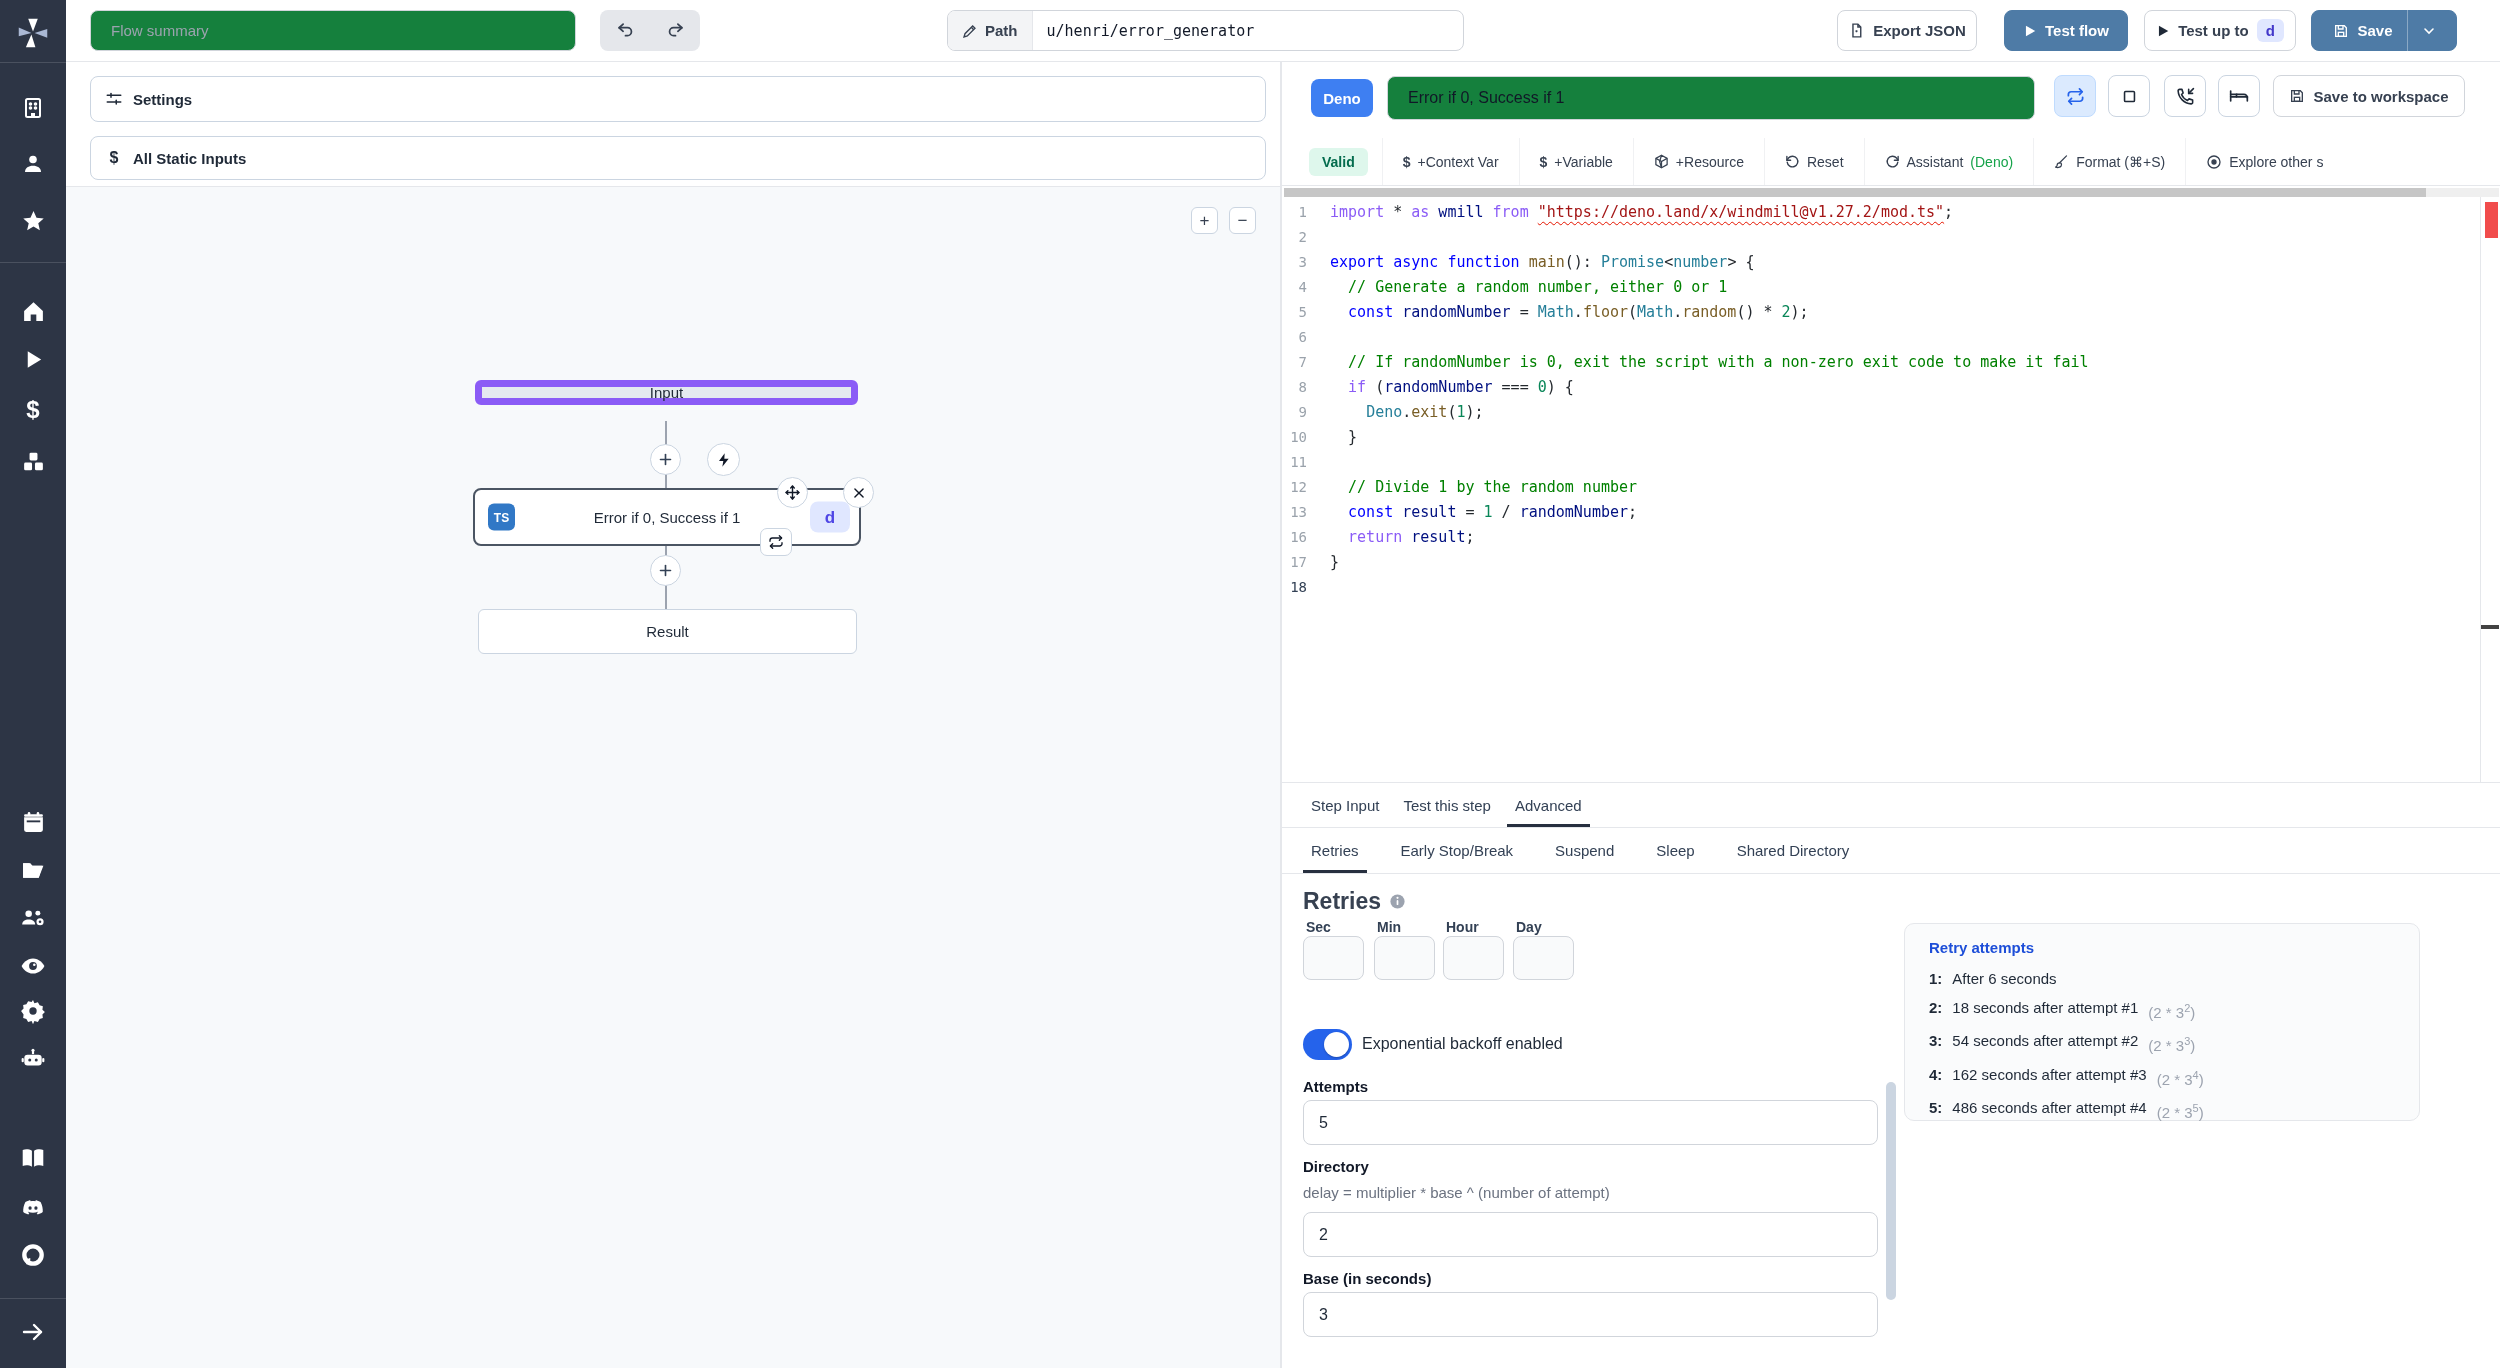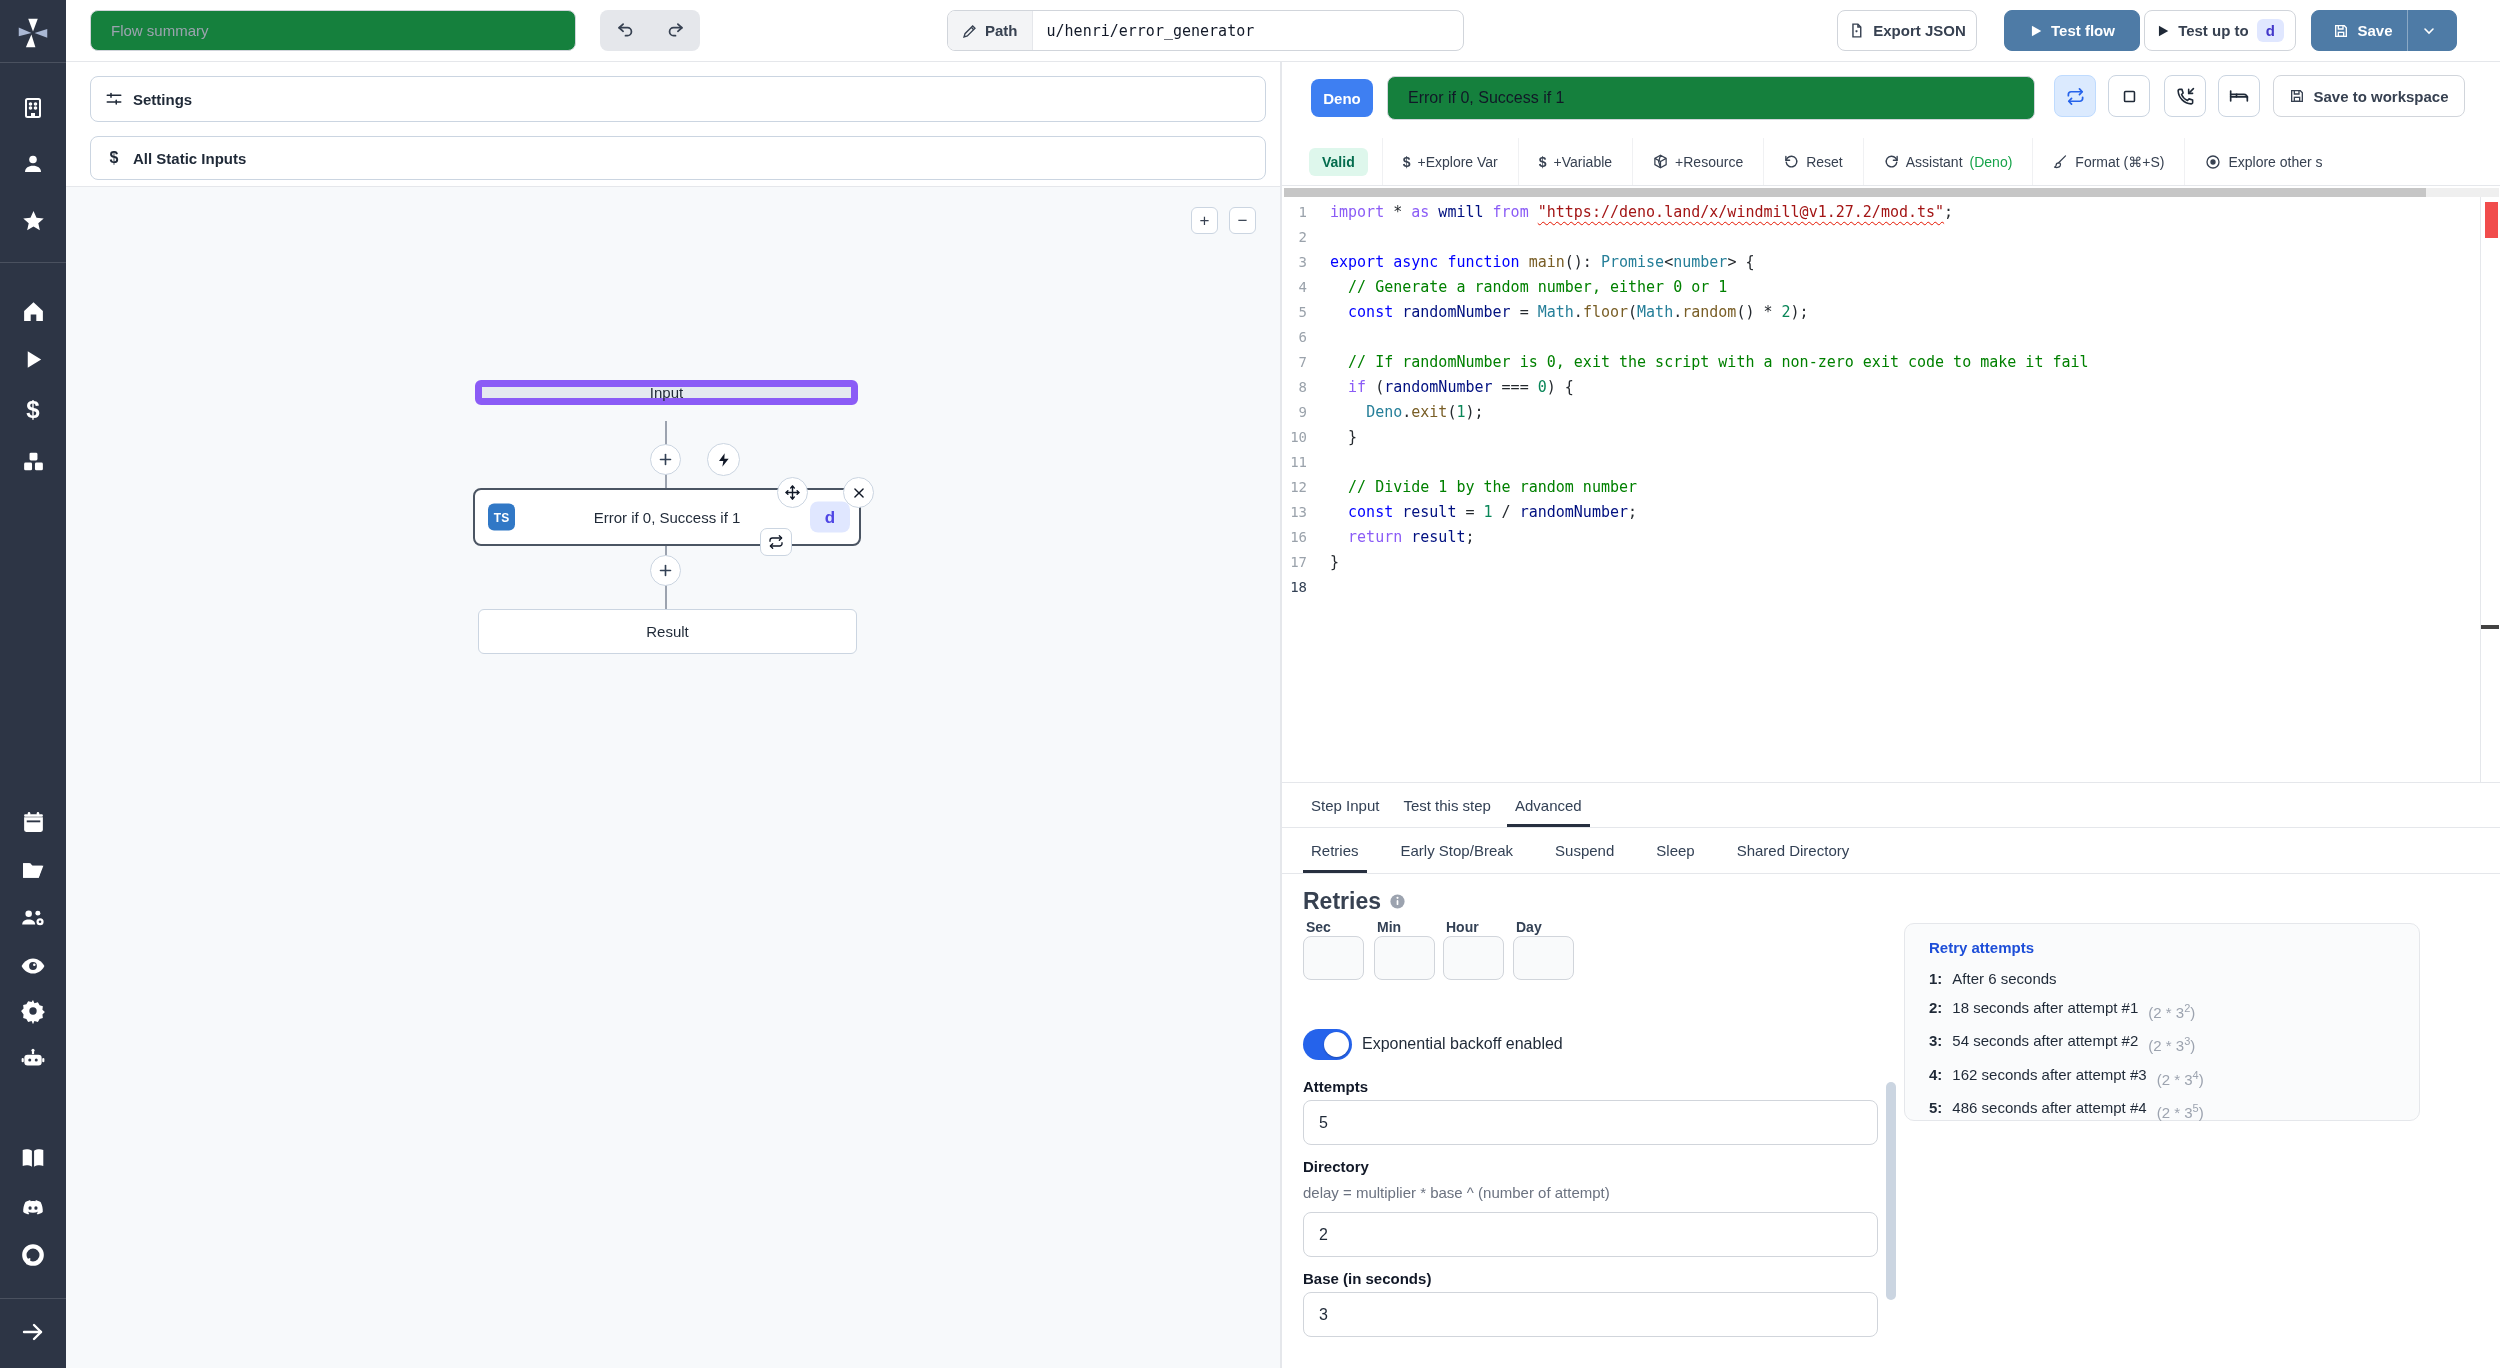--- a/index.html
+++ b/index.html
@@ -259,21 +259,21 @@
       <span>
           <svg width="17" height="17" viewBox="0 0 24 24" fill="none" stroke="#374151" stroke-width="2">
             <path d="M7 3h7l4 4v14H7z"></path>
             <path d="M14 3v4h4"></path>
             <path d="M10.5 13h3M12 11.5v3" stroke-width="1.8"></path>
           </svg>
         </span>
       <span>Export JSON</span>
     </button>
 
-    <button class="btn btn-blue" style="position:absolute;left:1938px;top:10px;width:136px;height:41px">
+    <button class="btn btn-blue" style="position:absolute;left:1938px;top:10px;width:124px;height:41px">
       <span>
           <svg width="14" height="14" viewBox="0 0 24 24" fill="#fff">
             <path d="M5 3l16 9-16 9z"></path>
           </svg>
         </span>
       <span>Test flow</span>
     </button>
 
     <button class="btn btn-outline" style="position:absolute;left:2078px;top:10px;width:152px;height:41px;font-weight:600">
       <span>
@@ -444,21 +444,21 @@
             <rect x="8" y="14" width="8" height="6"></rect>
           </svg>
         </span>
       <span>Save to workspace</span>
     </button>
 
     <div class="toolbar">
       <span class="valid-badge" style="margin-right:14px">Valid</span>
       <span class="tool-item" style="border-left:1px solid #f0f1f3">
         <span style="font-weight:700">$</span>
-          <span>+Explore Var</span>
+          <span>+Context Var</span>
       </span>
       <span class="tool-item">
         <span style="font-weight:700">$</span>
           <span>+Variable</span>
       </span>
       <span class="tool-item">
         <span>
             <svg width="15" height="15" viewBox="0 0 24 24" fill="none" stroke="#374151" stroke-width="2" stroke-linejoin="round">
               <path d="M12 2 21 7v10l-9 5-3-10z"></path>
               <path d="M12 2 3 7v10l9 5"></path>

